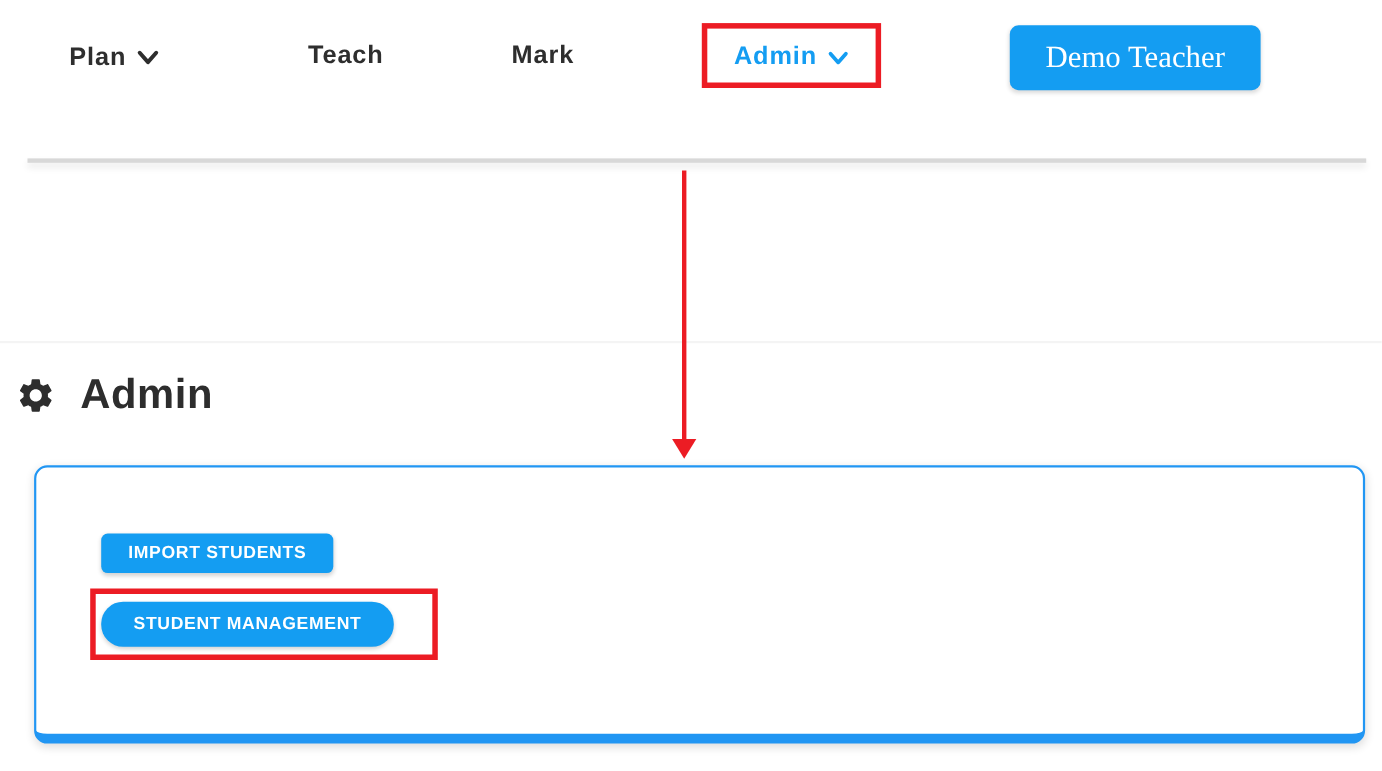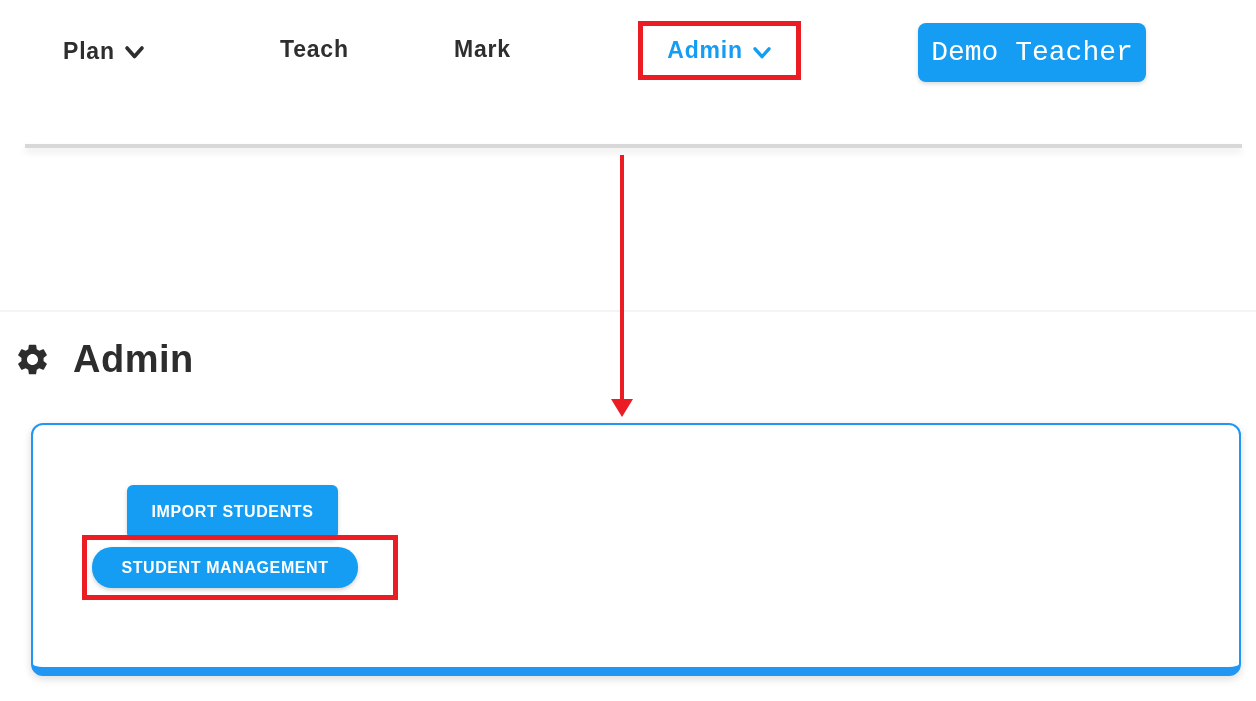--- a/index.html
+++ b/index.html
@@ -17,21 +17,21 @@
   
   .nav-item {
     position: absolute; top: 36px;
     font-size: 23px; font-weight: bold; color: #2e2e2e;
     letter-spacing: 0.8px; cursor: pointer;
     display: flex; align-items: center; gap: 9px;
     white-space: nowrap;
   }
   .nav-plan  { left: 63px; justify-content: center; }
   .nav-teach { left: 280px; }
-  .nav-mark  { left: 454px; }
+  .nav-mark  { left: 465px; }
   .chev { display: inline-block; margin-top: 3px; }
 
   .admin-redbox {
     position: absolute; left: 638px; top: 21px;
     width: 163px; height: 59px;
     border: 5px solid #ec1c24;
     display: flex; align-items: center; justify-content: center;
     background: transparent;
   }
   .nav-admin {
@@ -39,21 +39,21 @@
     letter-spacing: 0.8px; cursor: pointer;
     display: flex; align-items: center; gap: 9px;
     white-space: nowrap;
   }
 
   .user-btn {
     position: absolute; left: 918px; top: 23px;
     width: 228px; height: 59px;
     background: #149df2; color: #ffffff;
     border: none; border-radius: 8px;
-    font-family: Liberation Mono, monospace;
+    font-family: Liberation Serif, serif;
     font-size: 28px; font-weight: normal;
     display: flex; align-items: center; justify-content: center;
     cursor: pointer;
     box-shadow: 0 2px 4px rgba(0,0,0,0.15);
     white-space: nowrap;
   }
 
   .header-divider {
     position: absolute; left: 25px; top: 144px;
     width: 1217px; height: 4px;
@@ -104,21 +104,21 @@
     background: #149df2; color: #ffffff;
     border: none; border-radius: 6px;
     font-family: "Liberation Sans", sans-serif;
     font-size: 16px; font-weight: bold;
     letter-spacing: 0.6px;
     display: flex; align-items: center; justify-content: center;
     cursor: pointer;
     box-shadow: 0 2px 4px rgba(0,0,0,0.18);
     white-space: nowrap;
   }
-  .btn-import { left: 92px; top: 485px; width: 211px; height: 54px; margin-left: 35px; }
+  .btn-import { left: 92px; top: 485px; width: 211px; height: 36px; }
   .btn-mgmt   { left: 92px; top: 547px; width: 266px; height: 41px; border-radius: 20px; }
 
   .mgmt-redbox {
     position: absolute; left: 82px; top: 535px;
     width: 316px; height: 65px;
     border: 5px solid #ec1c24;
     pointer-events: none;
   }
 </style>
 </head>

